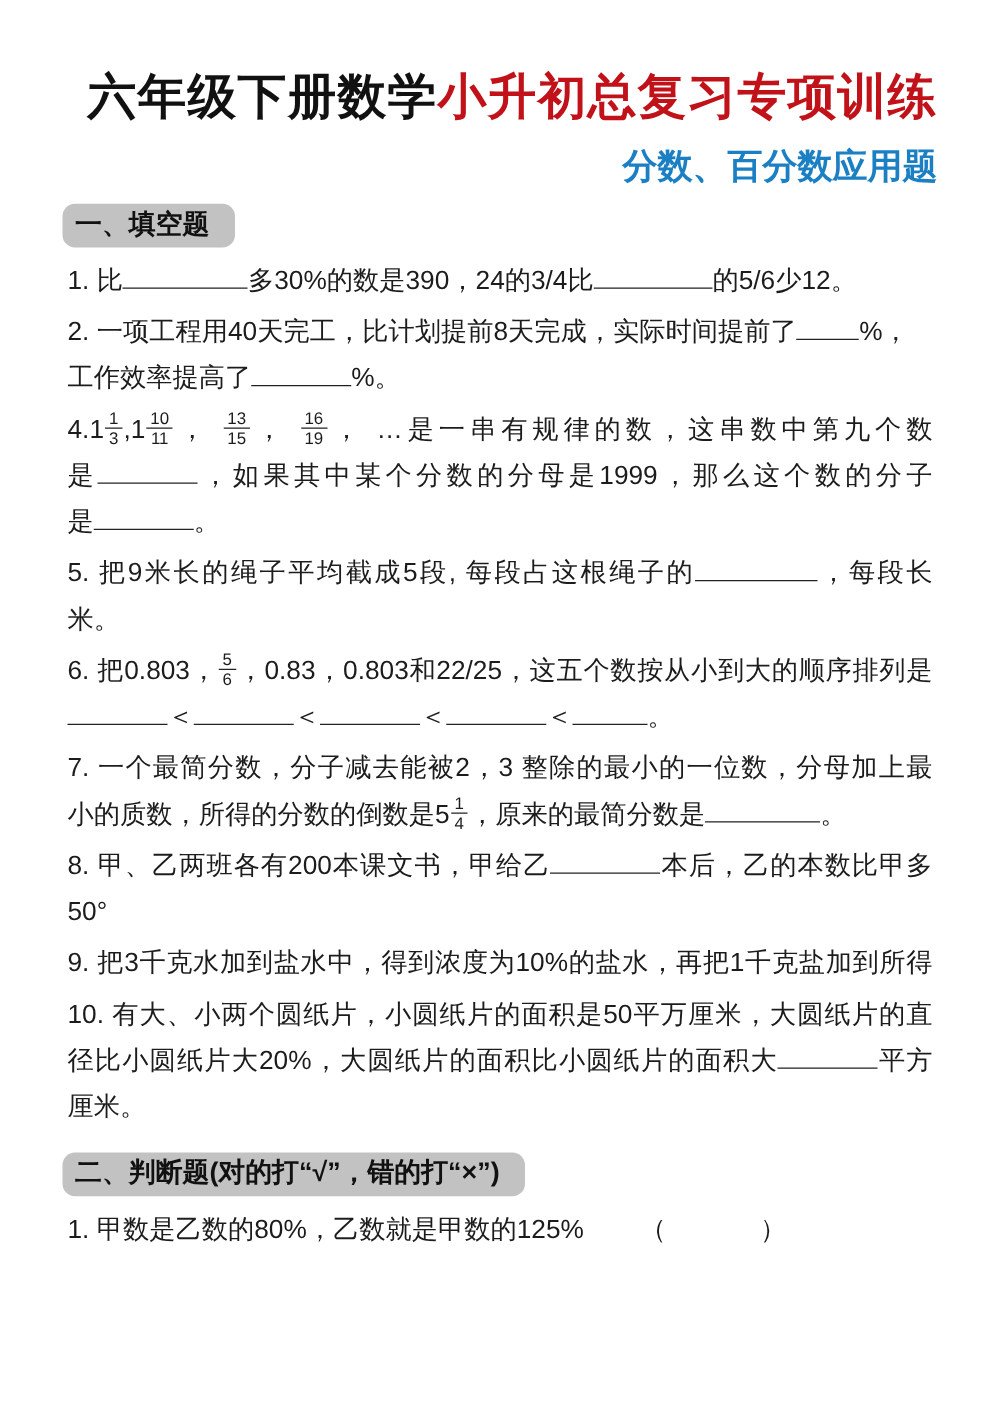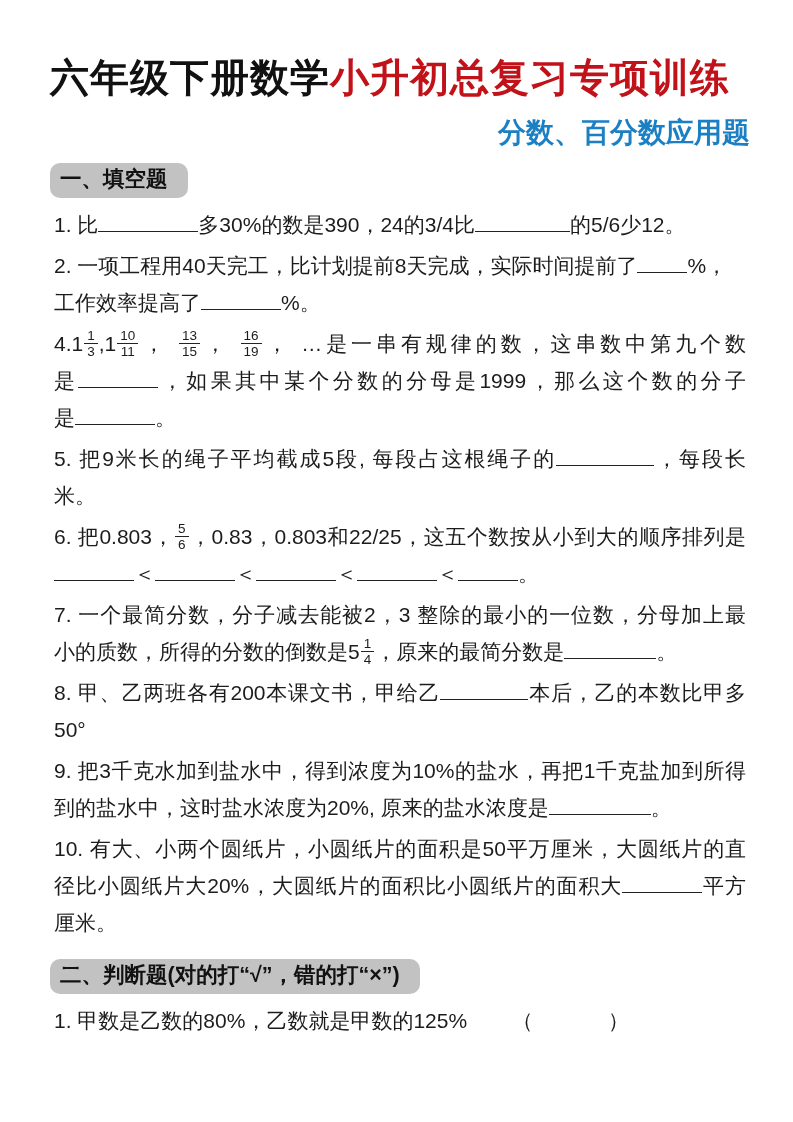--- a/index.html
+++ b/index.html
@@ -7,21 +7,21 @@
   }
   html,body{margin:0;padding:0;background:#fff;}
   .page{
     width:793px;height:1122px;box-sizing:border-box;
     padding:50px 43px 0 50px;
     background:#ffffff;color:var(--ink);
     font-family:"Liberation Sans","DejaVu Sans",sans-serif;
     overflow:hidden;
   }
   .title{
-    margin:4px 0 0 0;text-align:left;
+    margin:4px 0 0 0;text-align:right;
     font-size:39px;font-weight:bold;line-height:1.25;
     letter-spacing:1px;white-space:nowrap;color:#111;
   }
   .title .red{color:var(--red);}
   .subtitle{
     margin:13px 0 0 0;text-align:right;
     font-size:28px;font-weight:bold;color:var(--blue);line-height:1.2;
   }
   .sec-head{
     display:inline-block;background:var(--secbg);
@@ -97,21 +97,20 @@
             <span class="n">1</span>
             <span class="d">4</span>
           </span><span class="txt">，原来的最简分数是</span><span class="blank" style="width: 92px;"></span><span class="txt">。</span></div>
       </div>
       <div class="question">
         <div class="line justify"><span class="txt">8. 甲、乙两班各有200本课文书，甲给乙</span><span class="blank" style="width: 88px;"></span><span class="txt">本后，乙的本数比甲多</span></div>
         <div class="line"><span class="txt">50°</span></div>
       </div>
       <div class="question">
         <div class="line justify"><span class="txt">9. 把3千克水加到盐水中，得到浓度为10%的盐水，再把1千克盐加到所得</span></div>
-        <div class="line"><span class="txt">到的盐水中，这时盐水浓度为20%, 原来的盐水浓度是</span><span class="blank" style="width: 102px;"></span><span class="txt">。</span></div>
       </div>
       <div class="question">
         <div class="line justify"><span class="txt">10. 有大、小两个圆纸片，小圆纸片的面积是50平万厘米，大圆纸片的直</span></div>
         <div class="line justify"><span class="txt">径比小圆纸片大20%，大圆纸片的面积比小圆纸片的面积大</span><span class="blank" style="width: 80px;"></span><span class="txt">平方</span></div>
         <div class="line"><span class="txt">厘米。</span></div>
       </div>
       <div><span class="sec-head">二、判断题(对的打“√”，错的打“×”)</span></div>
       <div class="question">
         <div class="line"><span class="txt">1. 甲数是乙数的80%，乙数就是甲数的125%</span><span class="gap" style="width: 45px;"></span><span class="txt">（</span><span class="gap" style="width: 75px;"></span><span class="txt">）</span></div>
       </div>

